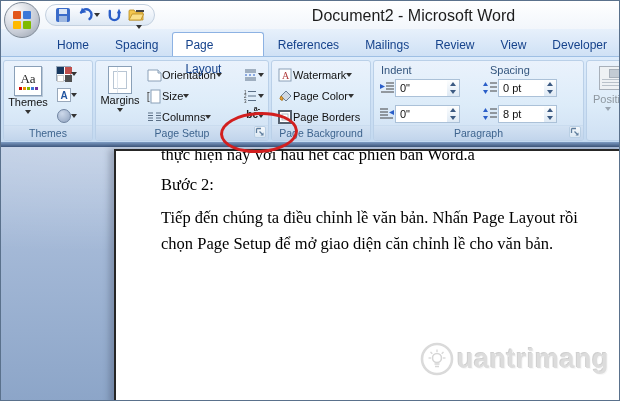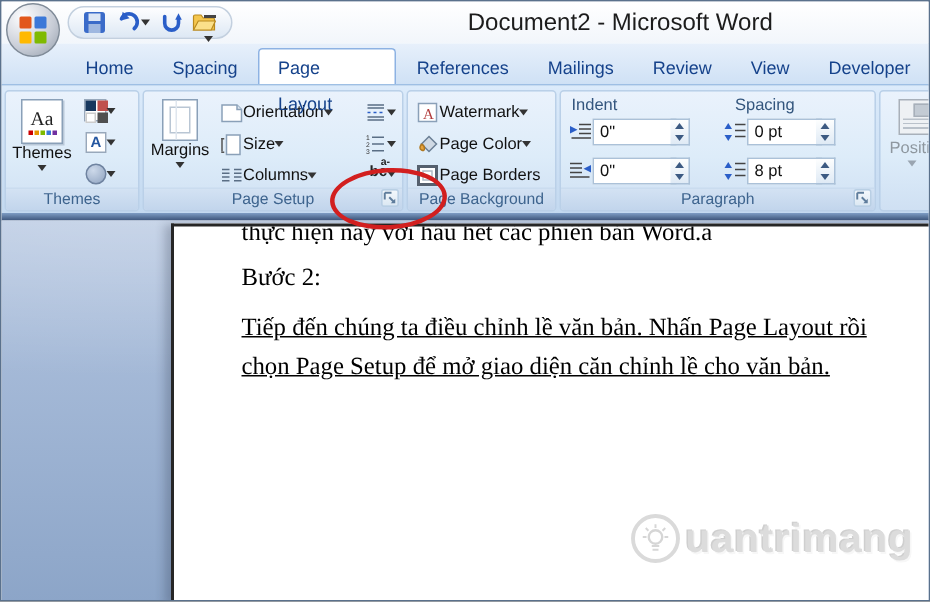--- a/index.html
+++ b/index.html
@@ -116,21 +116,21 @@
     background:
       radial-gradient(130% 90% at 15% -15%, rgba(255,255,255,0.38), rgba(255,255,255,0) 62%),
       linear-gradient(180deg,#b3c5e0,#8CA5C8);}
   .page{position:absolute;left:113px;top:2px;right:-4px;bottom:-2px;background:#fff;
     border-left:2px solid #262626;border-top:2px solid #262626;overflow:hidden;
     box-shadow:-5px 0 6px rgba(30,40,60,.25);}
   .doc-text{padding:0 28px 0 45px;font-family:"Liberation Serif",serif;font-size:16.5px;color:#000;}
   .doc-text p{margin:0;}
   .cutline{margin-top:-6px !important;}
   .stepline{margin-top:10px !important;}
-  .paraline{margin-top:10px !important;line-height:1.55;max-width:432px;text-decoration:underline;}
+  .paraline{margin-top:10px !important;line-height:1.55;max-width:432px;}
 
   .watermark{position:absolute;right:16px;bottom:27px;display:flex;align-items:center;gap:2px;
     user-select:none;}
   .wm-text{font-size:27px;font-weight:bold;color:#dcdcdc;letter-spacing:0.5px;
     text-shadow:1px 1px 0 #f7f7f7,-1px -1px 0 #cfcfcf;}
 
   
   .red-ellipse{position:absolute;left:219px;top:111px;width:78px;height:41px;
     border:3px solid #d21f1f;border-radius:50%;transform:rotate(-3deg);pointer-events:none;z-index:40;}
 </style>

